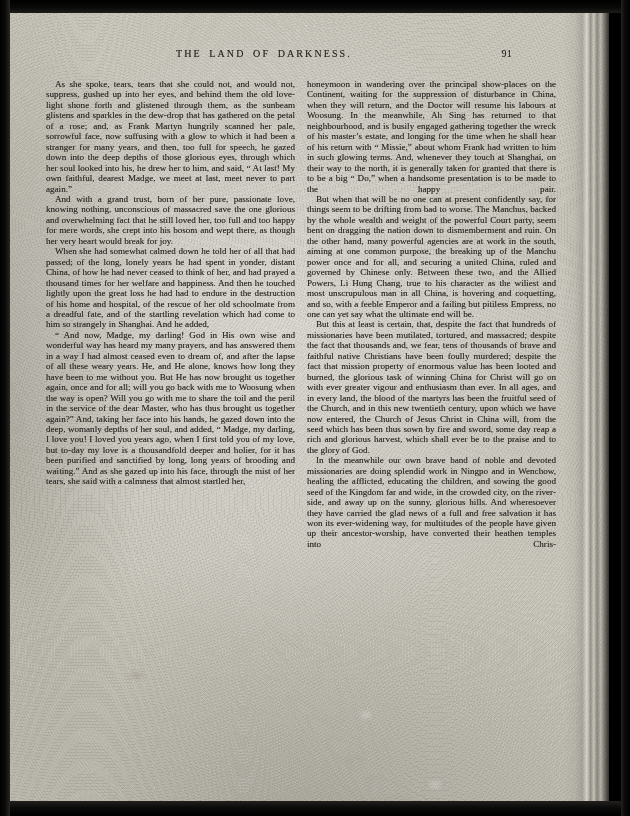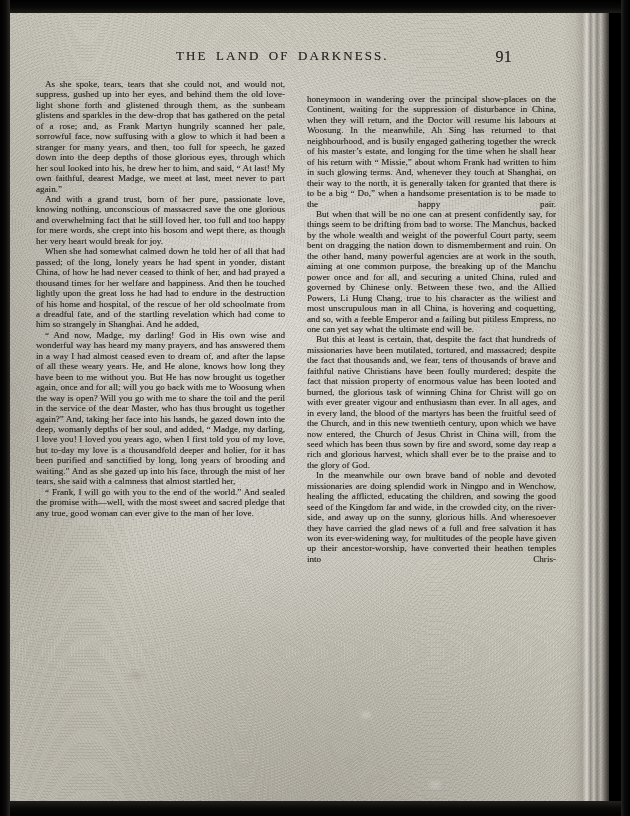--- a/index.html
+++ b/index.html
@@ -111,61 +111,60 @@
   
   .running-head {
     position: relative;
     height: 22px;
     margin-bottom: 9px;
   }
   .head-title {
     position: absolute;
     left: 140px;
     top: 0;
-    font-size: 13px;
+    font-size: 10px;
     letter-spacing: 2.1px;
     word-spacing: 3px;
     color: #2b2926;
     white-space: nowrap;
   }
   .head-folio {
     position: absolute;
     right: 44px;
     top: 0;
-    font-size: 16px;
+    font-size: 10px;
     color: #2b2926;
     letter-spacing: 0.3px;
   }
 
   
   .columns {
     position: relative;
     display: flex;
-    gap: 22px;
+    gap: 12px;
     width: 520px;
     justify-content: flex-end;
   }
   .col {
     width: 249px;
     flex: 0 0 249px;
   }
   .col p {
     margin: 0;
     font-size: 9.1px;
     line-height: 10.45px;
     text-align: justify;
     text-align-last: left;
     color: #2a2825;
     text-indent: 9px;
     word-spacing: 0.1px;
     hyphens: manual;
   }
   .col p.cont {
     text-indent: 0;
-    margin-top: 15px;
   }
   .col p.last-justified {
     text-align-last: justify;
   }
 
   
   .text-block {
     text-shadow: 0 0 0.6px rgba(60,56,50,0.55);
   }
 </style>
@@ -191,21 +190,20 @@
         <div class="head-folio">91</div>
       </div>
 
       <div class="columns">
 
         <div class="col">
           <p>As she spoke, tears, tears that she could not, and would not, suppress, gushed up into her eyes, and behind them the old love-light shone forth and glistened through them, as the sunbeam glistens and sparkles in the dew-drop that has gathered on the petal of a rose; and, as Frank Martyn hungrily scanned her pale, sorrowful face, now suffusing with a glow to which it had been a stranger for many years, and then, too full for speech, he gazed down into the deep depths of those glorious eyes, through which her soul looked into his, he drew her to him, and said, “ At last! My own faithful, dearest Madge, we meet at last, meet never to part again.”</p>
           <p>And with a grand trust, born of her pure, passionate love, knowing nothing, unconscious of massacred save the one glorious and overwhelming fact that he still loved her, too full and too happy for mere words, she crept into his bosom and wept there, as though her very heart would break for joy.</p>
           <p>When she had somewhat calmed down he told her of all that had passed; of the long, lonely years he had spent in yonder, distant China, of how he had never ceased to think of her, and had prayed a thousand times for her welfare and happiness. And then he touched lightly upon the great loss he had had to endure in the destruction of his home and hospital, of the rescue of her old schoolmate from a dreadful fate, and of the startling revelation which had come to him so strangely in Shanghai. And he added,</p>
           <p>“ And now, Madge, my darling! God in His own wise and wonderful way has heard my many prayers, and has answered them in a way I had almost ceased even to dream of, and after the lapse of all these weary years. He, and He alone, knows how long they have been to me without you. But He has now brought us together again, once and for all; will you go back with me to Woosung when the way is open? Will you go with me to share the toil and the peril in the service of the dear Master, who has thus brought us together again?” And, taking her face into his hands, he gazed down into the deep, womanly depths of her soul, and added, “ Madge, my darling, I love you! I loved you years ago, when I first told you of my love, but to-day my love is a thousandfold deeper and holier, for it has been purified and sanctified by long, long years of brooding and waiting.” And as she gazed up into his face, through the mist of her tears, she said with a calmness that almost startled her,</p>
-          <p>“ Frank, I will go with you to the end of the world.” And sealed the promise with—well, with the most sweet and sacred pledge that any true, good woman can ever give to the man of her love.</p>
         </div>
 
         <div class="col">
           <p class="cont last-justified">honeymoon in wandering over the principal show-places on the Continent, waiting for the suppression of disturbance in China, when they will return, and the Doctor will resume his labours at Woosung. In the meanwhile, Ah Sing has returned to that neighbourhood, and is busily engaged gathering together the wreck of his master’s estate, and longing for the time when he shall hear of his return with “ Missie,” about whom Frank had written to him in such glowing terms. And, whenever they touch at Shanghai, on their way to the north, it is generally taken for granted that there is to be a big “ Do,” when a handsome presentation is to be made to the happy pair.</p>
           <p>But when that will be no one can at present confidently say, for things seem to be drifting from bad to worse. The Manchus, backed by the whole wealth and weight of the powerful Court party, seem bent on dragging the nation down to dismemberment and ruin. On the other hand, many powerful agencies are at work in the south, aiming at one common purpose, the breaking up of the Manchu power once and for all, and securing a united China, ruled and governed by Chinese only. Between these two, and the Allied Powers, Li Hung Chang, true to his character as the wiliest and most unscrupulous man in all China, is hovering and coquetting, and so, with a feeble Emperor and a failing but pitiless Empress, no one can yet say what the ultimate end will be.</p>
           <p>But this at least is certain, that, despite the fact that hundreds of missionaries have been mutilated, tortured, and massacred; despite the fact that thousands and, we fear, tens of thousands of brave and faithful native Christians have been foully murdered; despite the fact that mission property of enormous value has been looted and burned, the glorious task of winning China for Christ will go on with ever greater vigour and enthusiasm than ever. In all ages, and in every land, the blood of the martyrs has been the fruitful seed of the Church, and in this new twentieth century, upon which we have now entered, the Church of Jesus Christ in China will, from the seed which has been thus sown by fire and sword, some day reap a rich and glorious harvest, which shall ever be to the praise and to the glory of God.</p>
           <p class="last-justified">In the meanwhile our own brave band of noble and devoted missionaries are doing splendid work in Ningpo and in Wenchow, healing the afflicted, educating the children, and sowing the good seed of the Kingdom far and wide, in the crowded city, on the river-side, and away up on the sunny, glorious hills. And wheresoever they have carried the glad news of a full and free salvation it has won its ever-widening way, for multitudes of the people have given up their ancestor-worship, have converted their heathen temples into Chris-</p>
         </div>
 
       </div>

